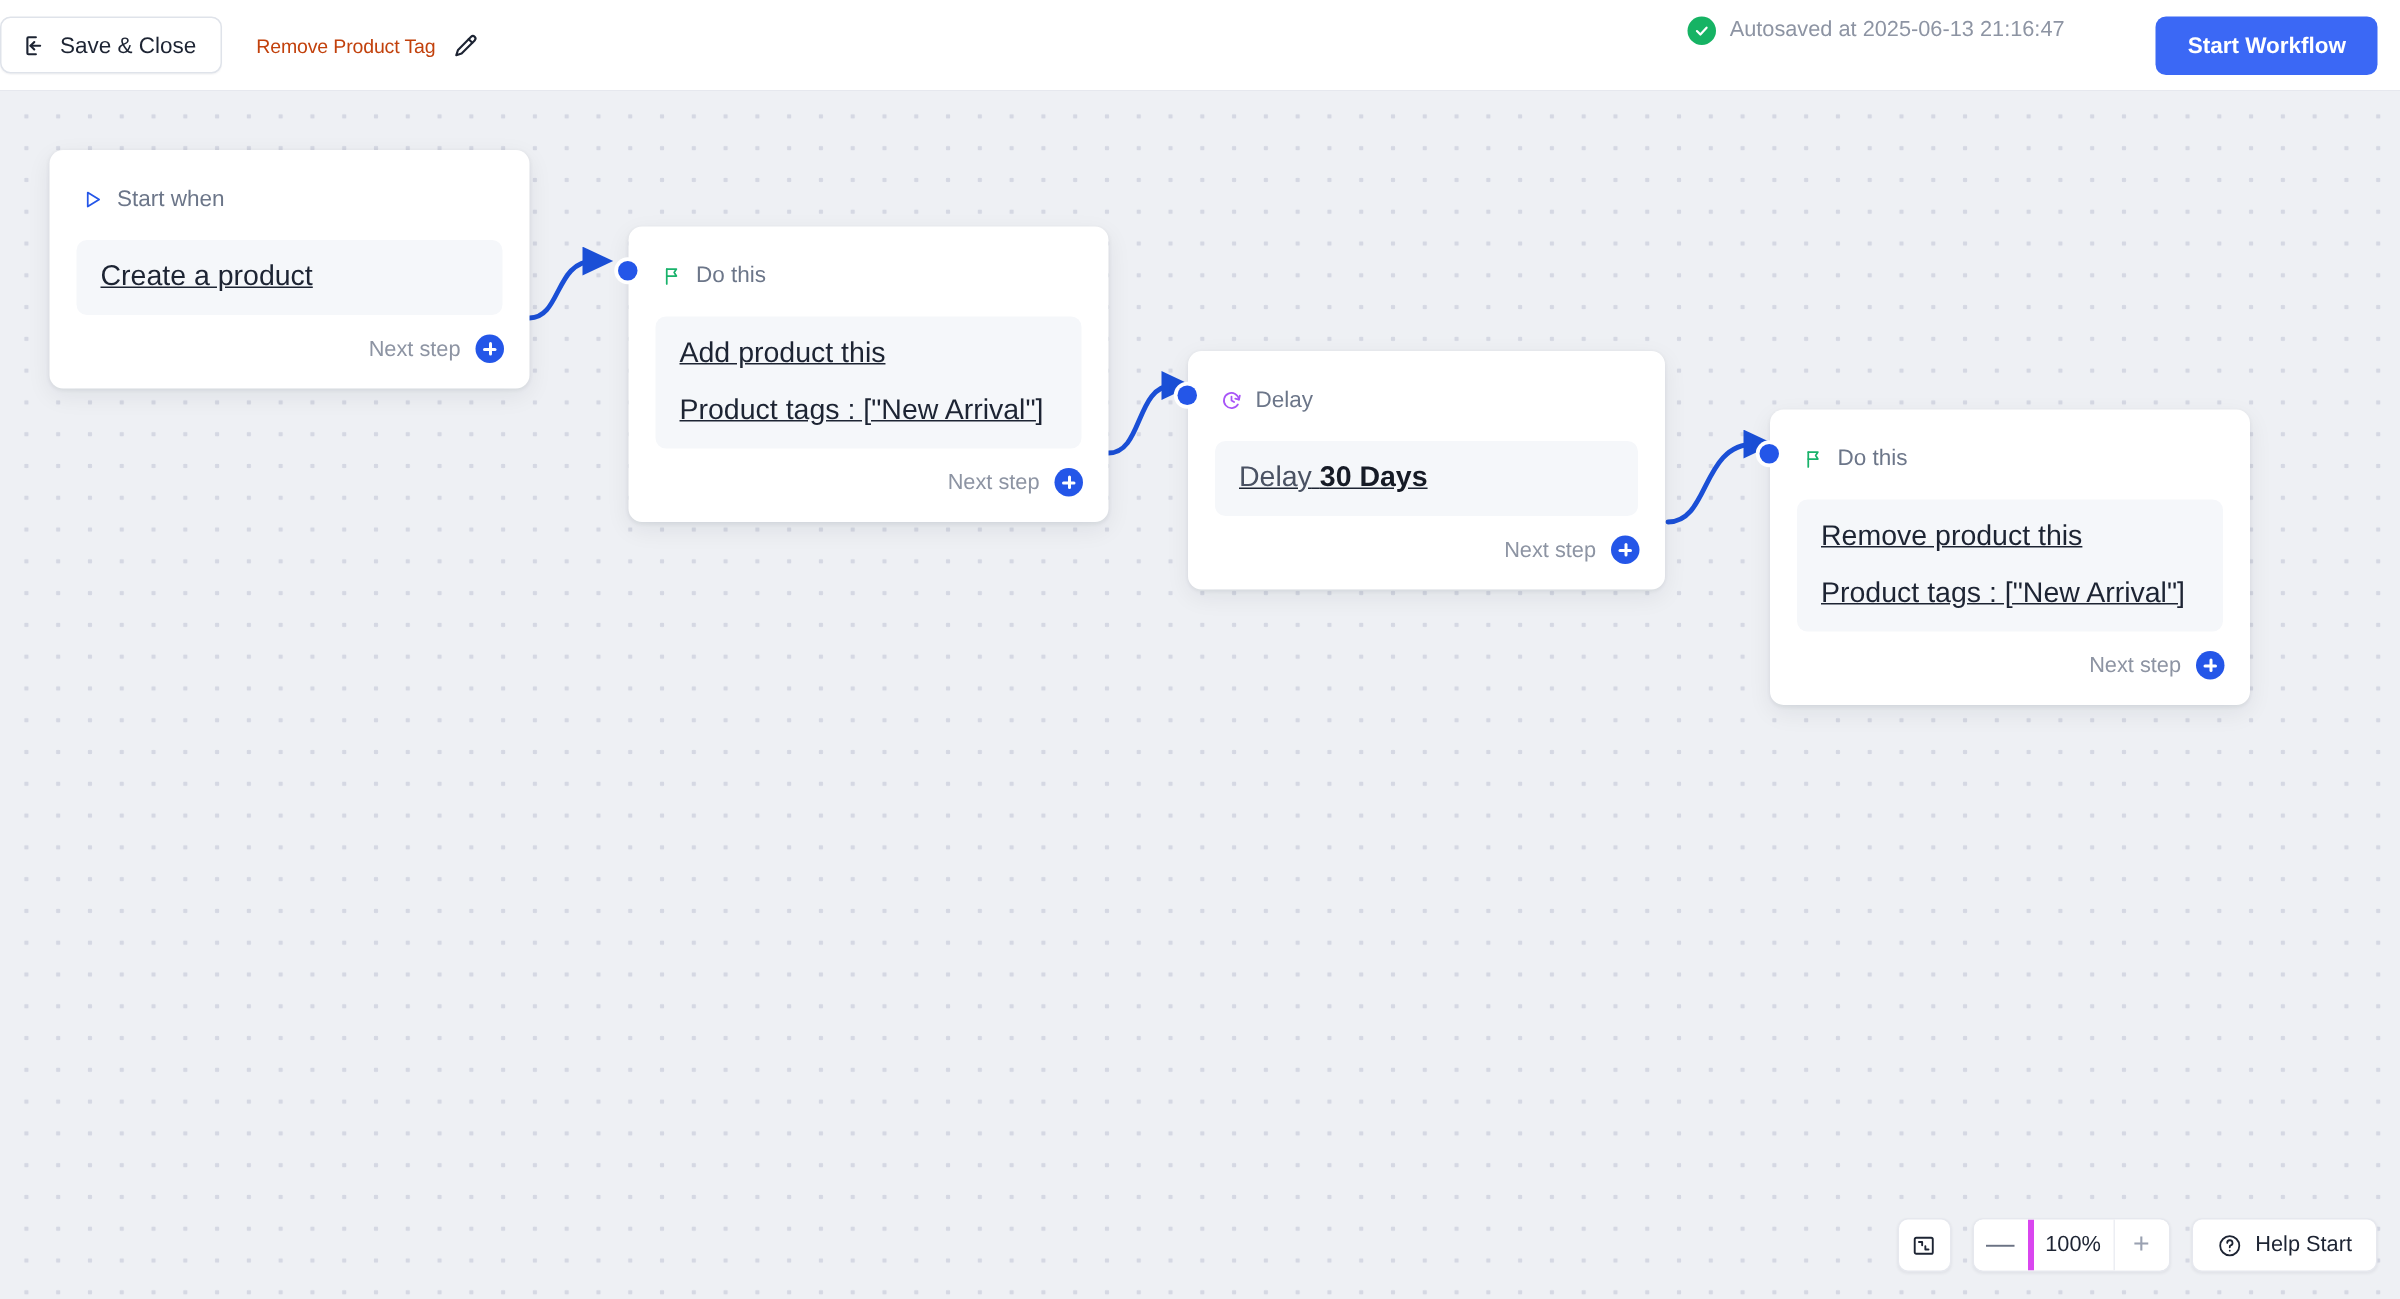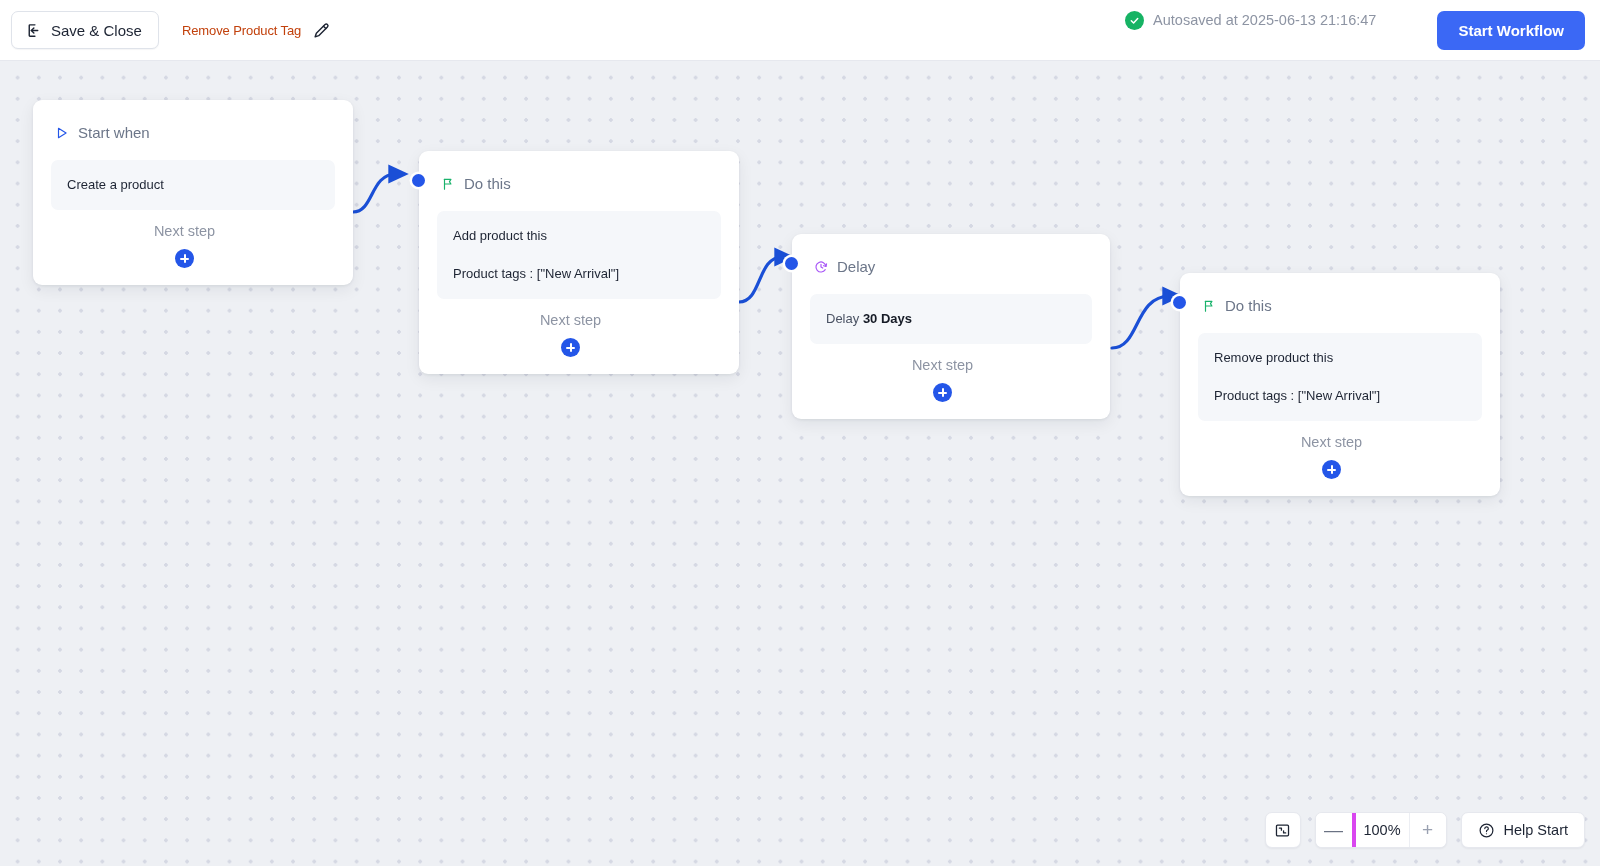--- a/index.html
+++ b/index.html
@@ -13,21 +13,20 @@
   
   .header {
     position: absolute; top: 0; left: 0;
     width: 1600px; height: 61px;
     background: #ffffff;
     border-bottom: 1px solid #e6e8ee;
     display: flex; align-items: center;
     z-index: 30;
   }
   .save-close-btn {
-    margin-left: 11px;
     height: 38px;
     display: flex; align-items: center; gap: 9px;
     padding: 0 16px 0 13px;
     background: #ffffff;
     border: 1px solid #dfe3ea;
     border-radius: 7px;
     font-size: 15px;
     color: #1d2433;
     cursor: pointer;
     box-shadow: 0 1px 1px rgba(16,24,40,0.04);
@@ -113,34 +112,34 @@
     font-size: 15px;
     color: #6c7689;
   }
   .node-body {
     margin: 13px 18px 0 18px;
     background: #f5f7fa;
     border-radius: 7px;
     padding: 15px 16px;
   }
   .node-body .row {
-    font-size: 13px;
+    font-size: 19px;
     color: #1d2433;
     line-height: 20px;
+    text-decoration: underline;
   }
   .node-body .row + .row { margin-top: 18px; }
   .node-body .row .muted { color: #4a5263; }
   .node-body .row .strong { color: #161b26; font-weight: bold; }
   .next-step {
     display: flex; align-items: center; justify-content: flex-end;
     gap: 10px;
     padding: 13px 17px 17px 0;
     font-size: 14.5px;
     color: #8d94a3;
-    flex-direction: column;
   }
   .plus-btn {
     width: 19px; height: 19px;
     border-radius: 50%;
     background: #2456e8;
     box-shadow: 0 0 0 2.5px #ffffff;
     display: flex; align-items: center; justify-content: center;
     cursor: pointer;
     flex: 0 0 auto;
     position: relative;

